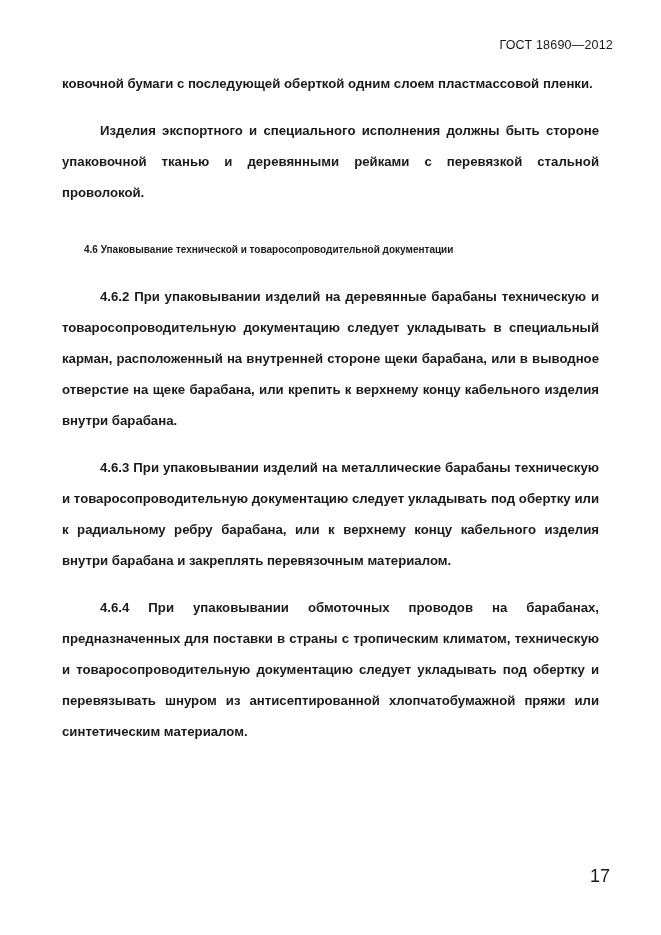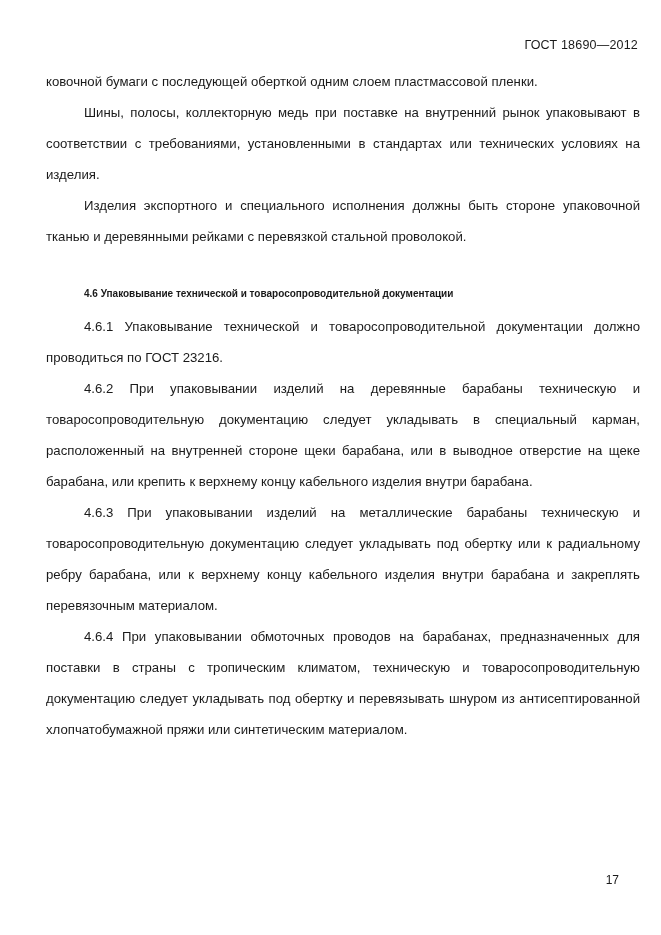--- a/index.html
+++ b/index.html
@@ -14,87 +14,86 @@
     color: #1a1a1a;
     position: relative;
     overflow: hidden;
   }
   .page {
     position: absolute;
     top: 0; left: 0;
     width: 661px;
     height: 935px;
     box-sizing: border-box;
-    padding: 38px 21px 20px 46px;
+    padding: 38px 46px 20px 46px;
   }
   .header {
     text-align: right;
     font-size: 12.5px;
     letter-spacing: 0.2px;
     margin-bottom: 14px;
     padding-right: 2px;
   }
   .body-text {
     font-size: 13.2px;
     line-height: 31px;
     text-align: justify;
     text-justify: inter-word;
   }
   p {
-    margin: 0;
+    margin: 16px;
+    font-weight: bold;
   }
   p.indent {
     text-indent: 38px;
   }
   .section-head {
     font-size: 10px;
     line-height: 31px;
     font-weight: bold;
     text-align: justify;
     text-indent: 38px;
     margin-top: 26px;
     margin-bottom: 2px;
   }
   .section-head span.nb {
     font-weight: bold;
   }
   .page-number {
     position: absolute;
-    right: 42px;
+    right: 51px;
     bottom: 48px;
-    font-size: 12px;
+    font-size: 18px;
   }
   
   p.indent, .section-head {
     -webkit-hyphens: manual;
     hyphens: manual;
   }
 </style>
 </head>
 <body>
 
 <div class="page">
 
   <div class="header">ГОСТ 18690—2012</div>
 
   <div class="body-text">
 
     <p>ковочной бумаги с последующей оберткой одним слоем пластмассо­вой пленки.</p>
 
 
-    <p class="indent">Шины, полосы, коллекторную медь при поставке на внутренний рынок упаковывают в соответствии с требованиями, установленными в стандартах или технических условиях на изделия.</p>
 
     <p class="indent">Изделия экспортного и специального исполнения должны быть стороне упаковочной тканью и деревянными рейками с перевязкой стальной проволокой.</p>
 
     <div class="section-head">
       <span class="nb">4.6</span>
       <span class="nb">Упаковывание технической и товаросопроводительной документации</span>
     </div>
 
-    <p class="indent">4.6.1 Упаковывание технической и товаросопроводительной до­кументации должно проводиться по ГОСТ 23216.</p>
 
     <p class="indent">4.6.2 При упаковывании изделий на деревянные барабаны тех­ническую и товаросопроводительную документацию следует уклады­вать в специальный карман, расположенный на внутренней стороне щеки барабана, или в выводное отверстие на щеке барабана, или крепить к верхнему концу кабельного изделия внутри барабана.</p>
 
     <p class="indent">4.6.3 При упаковывании изделий на металлические барабаны техническую и товаросопроводительную документацию следует укла­дывать под обертку или к радиальному ребру барабана, или к верхне­му концу кабельного изделия внутри барабана и закреплять перевя­зочным материалом.</p>
 
     <p class="indent">4.6.4 При упаковывании обмоточных проводов на барабанах, предназначенных для поставки в страны с тропическим климатом, техническую и товаросопроводительную документацию следует укла­дывать под обертку и перевязывать шнуром из антисептированной хлопчатобумажной пряжи или синтетическим материалом.</p>
 
   </div>
 
   <div class="page-number">17</div>

